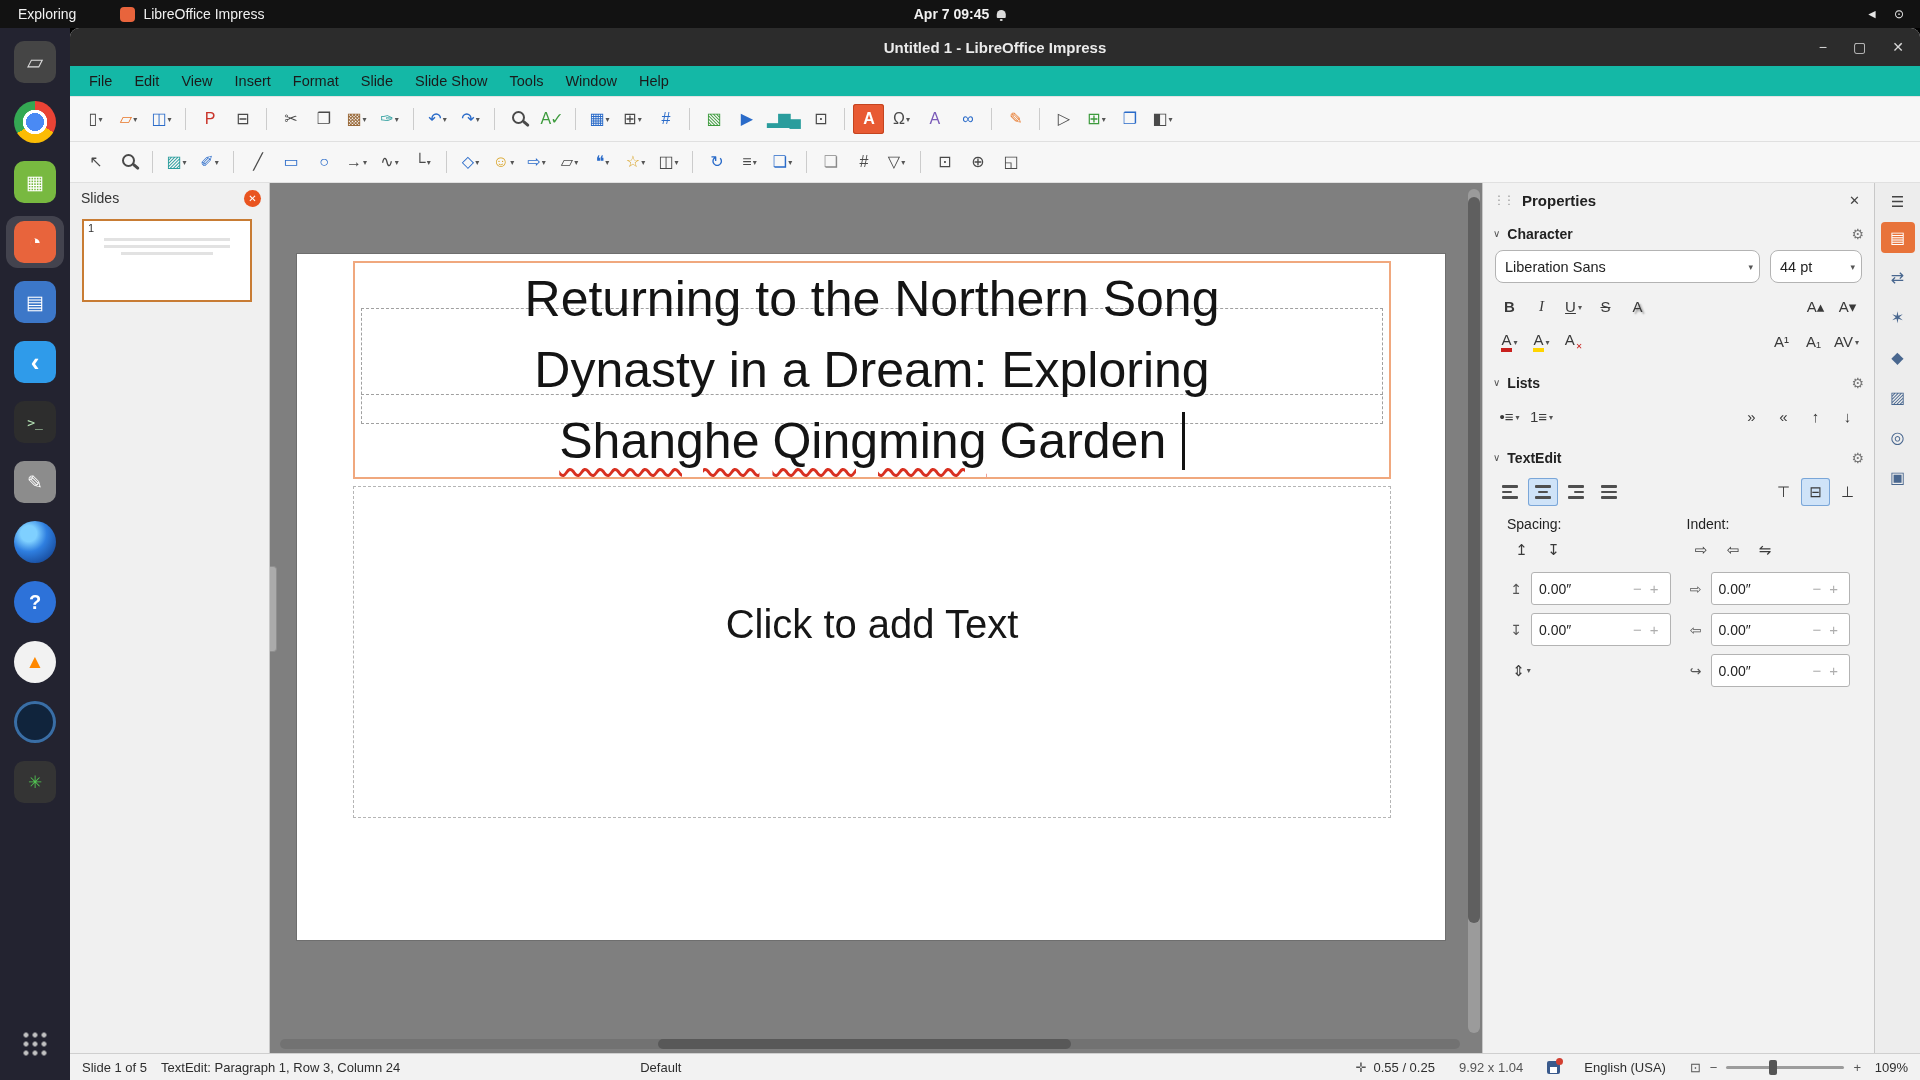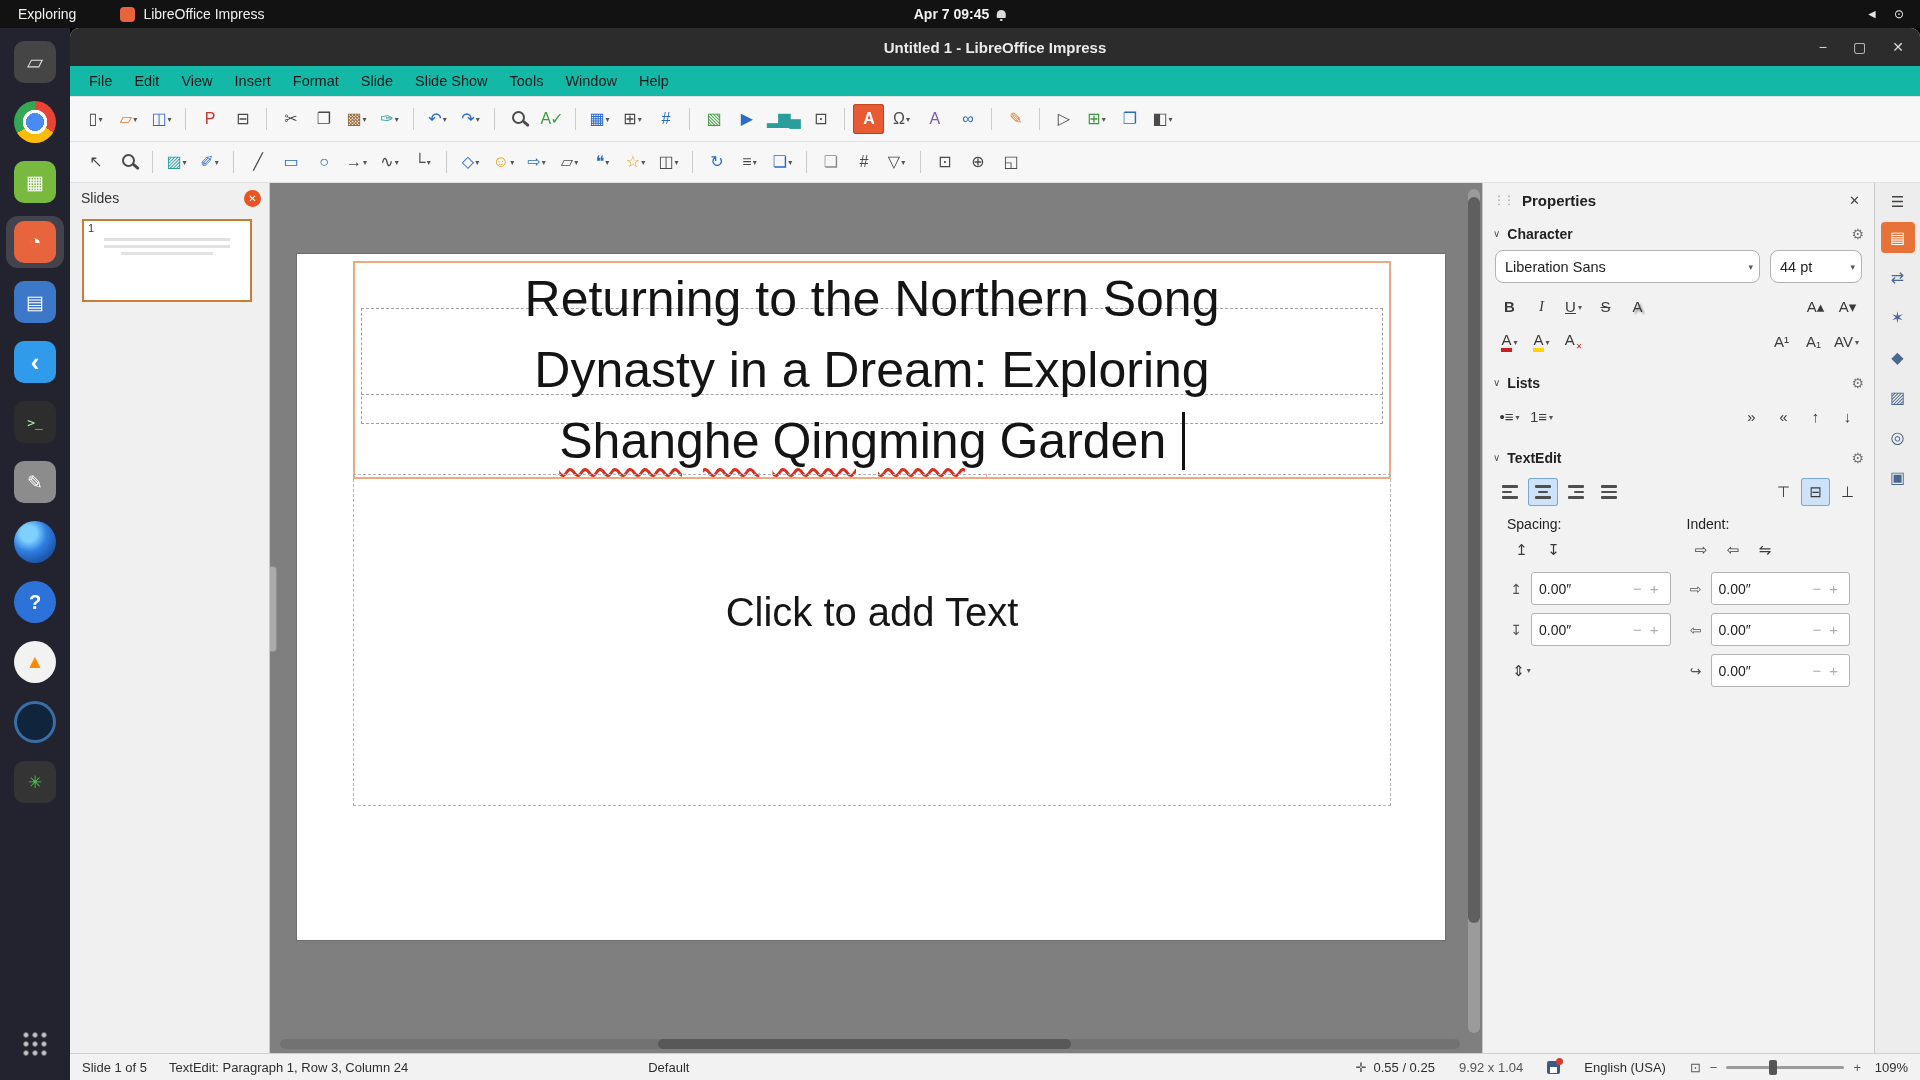--- a/index.html
+++ b/index.html
@@ -85,21 +85,21 @@
   .panel-grip{position:absolute;left:0;top:44%;width:7px;height:86px;background:#ababab;border:1px solid #8f8f8f;border-left:none;border-radius:0 4px 4px 0}
   .slide{position:absolute;top:70px;left:26px;width:1150px;height:688px;background:#fff;border:1px solid #6e6e6e}
   .title-box{position:absolute;left:56px;top:7px;width:1038px;height:218px;border:2px solid #f0a87e}
   .guide{position:absolute;border-color:#a0a0a0}
   .grect{left:6px;right:6px;top:45px;height:116px;border:1px dashed #a0a0a0}
   .gline{left:6px;right:6px;top:131px;height:0;border-top:1px dashed #a0a0a0}
   .title-text{position:absolute;inset:0;display:flex;flex-direction:column;justify-content:center;font-size:50px;color:#141414}
   .tline{height:73px;display:flex;align-items:center;justify-content:center;gap:.26em;white-space:pre}
   .misspell{text-decoration-line:underline;text-decoration-style:wavy;text-decoration-color:#d83020;text-decoration-thickness:2.5px;text-underline-offset:10px}
   .text-caret{display:inline-block;width:2.5px;height:58px;background:#111;margin-left:3px;align-self:center}
-  .body-box{position:absolute;left:56px;top:220px;width:1038px;height:332px;border:1.5px dashed #b5b5b5;display:flex;align-items:center;justify-content:center}
+  .body-box{position:absolute;left:56px;top:232px;width:1038px;height:332px;border:1.5px dashed #b5b5b5;display:flex;align-items:center;justify-content:center}
   .body-hint{font-size:40px;color:#161616;margin-top:-56px}
   .vscroll{position:absolute;right:2px;top:6px;bottom:20px;width:12px;background:rgba(255,255,255,.22);border-radius:6px}
   .vthumb{position:absolute;top:8px;height:86%;left:0;right:0;background:#5f5f5f;border-radius:6px}
   .hscroll{position:absolute;left:10px;right:22px;bottom:4px;height:10px;background:rgba(0,0,0,.10);border-radius:5px}
   .hthumb{position:absolute;left:32%;width:35%;top:0;bottom:0;background:#585858;border-radius:5px}
 
   
   .sidebar{width:392px;background:#f2f2f2;border-left:1px solid #c8c8c8;display:flex;flex-direction:column;overflow:hidden;flex:0 0 auto;font-size:14px}
   .sb-header{height:34px;display:flex;align-items:center;padding:0 10px}
   .sb-grip{color:#9a9a9a;font-size:12px;letter-spacing:-2px;margin-right:9px}
@@ -144,21 +144,21 @@
   .step{color:#aeaeae;font-size:15px;padding:0 4px}
 
   
   .decktabs{width:46px;background:#ededed;border-left:1px solid #c8c8c8;display:flex;flex-direction:column;align-items:center;padding-top:8px;gap:9px;flex:0 0 auto}
   .dtab{width:34px;height:31px;border-radius:4px;display:flex;align-items:center;justify-content:center;font-size:16px;color:#49678f}
   .dtab[data-name="sidebar-settings-button"]{color:#444;height:22px;font-size:15px}
   .dtab[data-active="true"]{background:#e8733a;color:#fff}
 
   
   .statusbar{height:27px;background:#f2f2f2;border-top:1px solid #cfcfcf;display:flex;align-items:center;padding:0 12px;font-size:13px;color:#2e2e2e;flex:0 0 auto}
-  .st-edit{margin-left:22px}
+  .st-edit{margin-left:14px}
   .st-style{margin-left:240px}
   .st-right{margin-left:auto;display:flex;align-items:center;gap:24px}
   .st-item{display:flex;align-items:center;gap:7px}
   .st-ic{color:#555;font-size:13px}
   .save-ind{width:13px;height:13px;background:#3a5a8c;border-radius:2px;position:relative;display:inline-block}
   .save-ind::before{content:"";position:absolute;left:3px;top:6px;right:3px;bottom:1px;background:#fff}
   .save-ind::after{content:"";position:absolute;right:-3px;top:-3px;width:7px;height:7px;border-radius:50%;background:#d23f31}
   .zoomer{display:flex;align-items:center;gap:9px}
   .zslider{position:relative;width:118px;height:3px;background:#9c9c9c;border-radius:2px}
   .zthumb{position:absolute;left:36%;top:-6px;width:8px;height:15px;background:#555;border-radius:2px}

